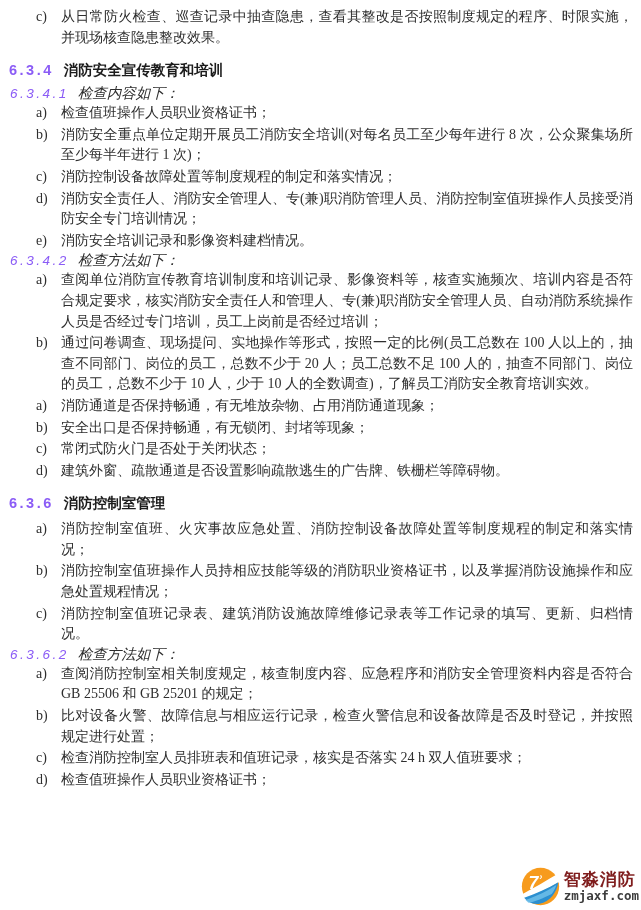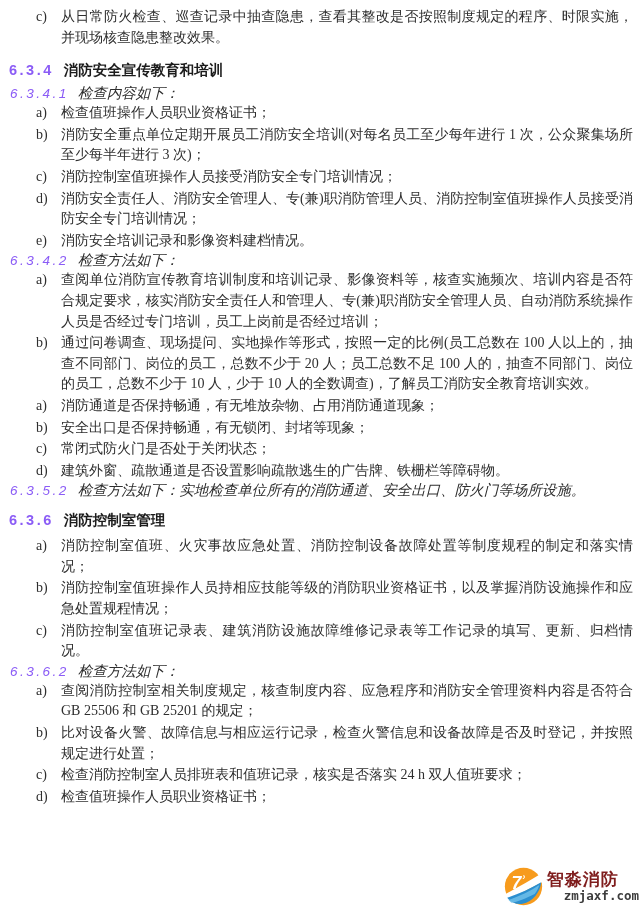--- a/index.html
+++ b/index.html
@@ -67,44 +67,43 @@
     font-size: 17px;
     letter-spacing: 1px;
     color: #7f1d1d;
     margin-bottom: 2px;
   }
   .wm-site {
     font-family: "DejaVu Sans Mono", "Liberation Mono", monospace;
     font-weight: bold;
     font-size: 12.5px;
     color: #3d3d3d;
-    margin-left: 17px;
   }
 </style>
 </head>
 <body>
 
 <div class="doc">
     <div class="item row">
       <span class="letter">c)</span>
       <span class="text">从日常防火检查、巡查记录中抽查隐患，查看其整改是否按照制度规定的程序、时限实施，并现场核查隐患整改效果。</span>
     </div>
     <div class="heading row"><span class="num">6.3.4</span><span class="title">消防安全宣传教育和培训</span></div>
     <div class="clause row"><span class="num">6.3.4.1</span><span class="ctext">检查内容如下：</span></div>
     <div class="item row">
       <span class="letter">a)</span>
       <span class="text">检查值班操作人员职业资格证书；</span>
     </div>
     <div class="item row">
       <span class="letter">b)</span>
-      <span class="text">消防安全重点单位定期开展员工消防安全培训(对每名员工至少每年进行 1 次，公众聚集场所至少每半年进行 3 次)；</span>
+      <span class="text">消防安全重点单位定期开展员工消防安全培训(对每名员工至少每年进行 8 次，公众聚集场所至少每半年进行 1 次)；</span>
     </div>
     <div class="item row">
       <span class="letter">c)</span>
-      <span class="text">消防控制室值班操作人员接受消防安全专门培训情况；</span>
+      <span class="text">消防控制设备故障处置等制度规程的制定和落实情况；</span>
     </div>
     <div class="item row">
       <span class="letter">d)</span>
       <span class="text">消防安全责任人、消防安全管理人、专(兼)职消防管理人员、消防控制室值班操作人员接受消防安全专门培训情况；</span>
     </div>
     <div class="item row">
       <span class="letter">e)</span>
       <span class="text">消防安全培训记录和影像资料建档情况。</span>
     </div>
     <div class="clause row"><span class="num">6.3.4.2</span><span class="ctext">检查方法如下：</span></div>
@@ -125,21 +124,20 @@
       <span class="text">安全出口是否保持畅通，有无锁闭、封堵等现象；</span>
     </div>
     <div class="item row">
       <span class="letter">c)</span>
       <span class="text">常闭式防火门是否处于关闭状态；</span>
     </div>
     <div class="item row">
       <span class="letter">d)</span>
       <span class="text">建筑外窗、疏散通道是否设置影响疏散逃生的广告牌、铁栅栏等障碍物。</span>
     </div>
-    <div class="clause row"><span class="num">6.3.5.2</span><span class="ctext">检查方法如下：实地检查单位所有的消防通道、安全出口、防火门等场所设施。</span></div>
     <div class="heading row"><span class="num">6.3.6</span><span class="title">消防控制室管理</span></div>
     <div class="item row">
       <span class="letter">a)</span>
       <span class="text">消防控制室值班、火灾事故应急处置、消防控制设备故障处置等制度规程的制定和落实情况；</span>
     </div>
     <div class="item row">
       <span class="letter">b)</span>
       <span class="text">消防控制室值班操作人员持相应技能等级的消防职业资格证书，以及掌握消防设施操作和应急处置规程情况；</span>
     </div>
     <div class="item row">

